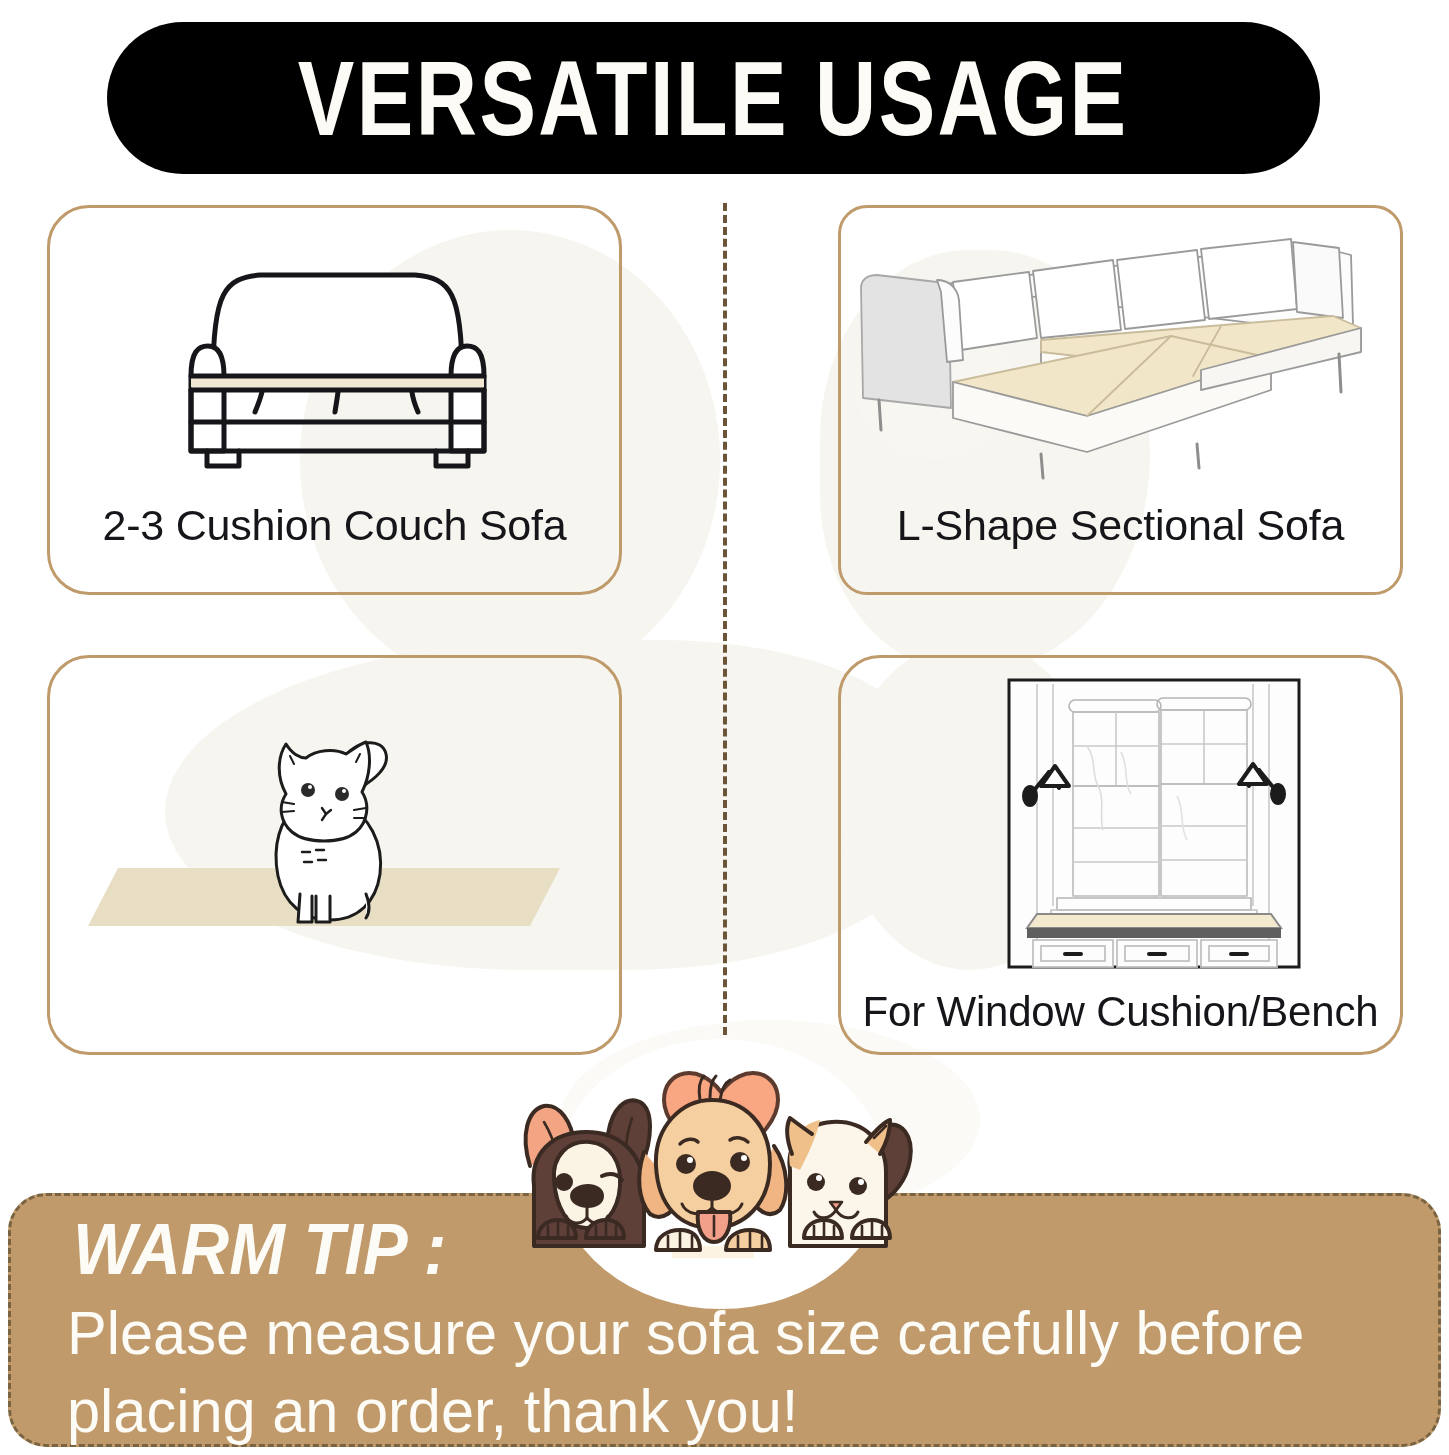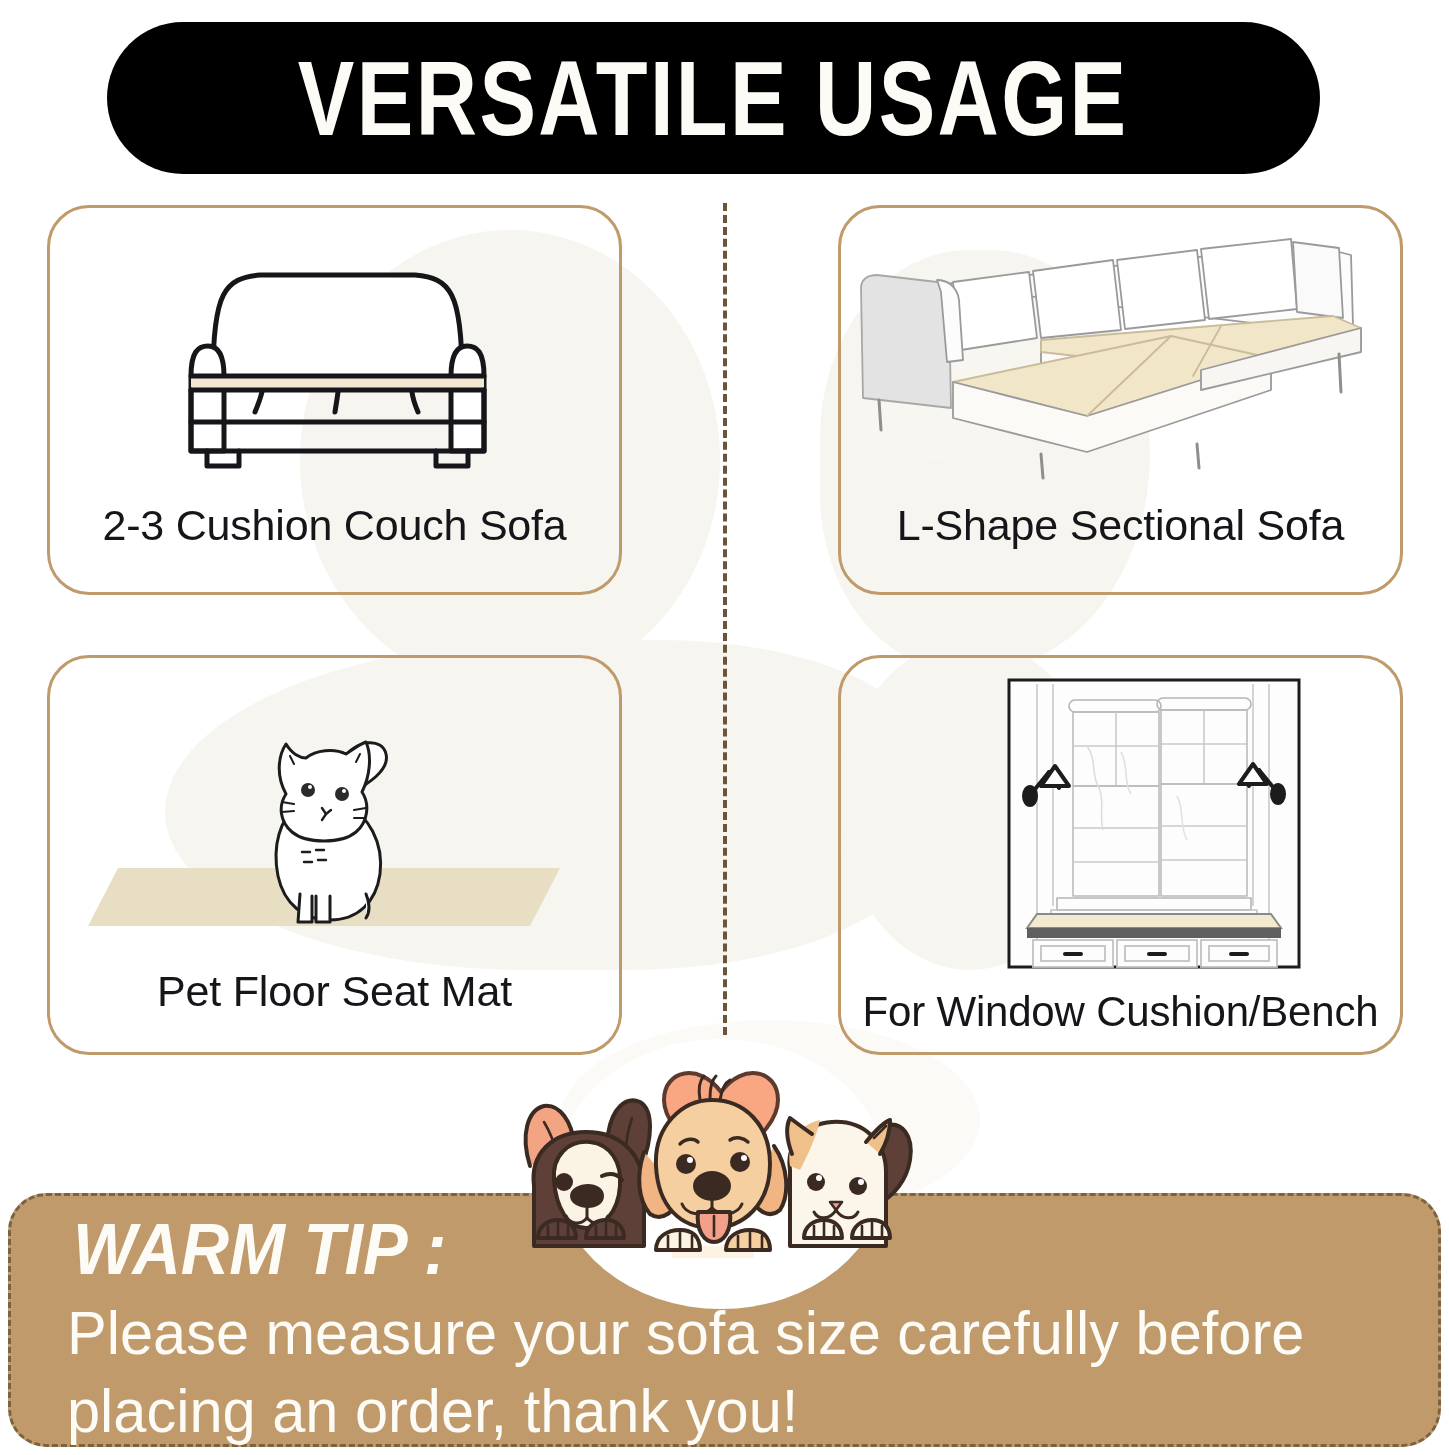--- a/index.html
+++ b/index.html
@@ -53,21 +53,21 @@
 
   
   .card {
     position: absolute;
     border: 3px solid #BF9A6B;
     border-radius: 42px;
     background: transparent;
     z-index: 2;
   }
   #card-couch  { left: 47px;  top: 205px;  width: 575px; height: 390px; padding-left: 24px; }
-  #card-lshape { left: 838px; top: 205px;  width: 565px; height: 390px; }
+  #card-lshape { left: 838px; top: 205px;  width: 565px; height: 390px; border-radius: 29px; }
   #card-pet    { left: 47px;  top: 655px;  width: 575px; height: 400px; }
   #card-window { left: 838px; top: 655px;  width: 565px; height: 400px; }
 
   .card-art { position: absolute; left: 0; right: 0; }
   .card-label {
     position: absolute; left: 0; right: 0;
     text-align: center;
     color: #16161A;
     font-size: 43px;
     font-weight: 400;
@@ -248,21 +248,20 @@
           <path d="M240 58 L244 66" stroke-width="2"></path>
           <path d="M310 56 L306 64" stroke-width="2"></path>
 
           <path d="M252 154 L260 154" stroke-width="2.4"></path>
           <path d="M266 152 L274 152" stroke-width="2.4"></path>
           <path d="M254 164 L262 164" stroke-width="2.4"></path>
           <path d="M268 162 L276 162" stroke-width="2.4"></path>
         </g>
       </svg>
     </div>
-    <div class="card-label">Pet Floor Seat Mat</div>
   </div>
 
   <div class="card" id="card-window">
     <div class="card-art">
       <svg viewBox="0 0 565 295" width="565" height="295">
 
         <rect x="168" y="4" width="290" height="287" fill="#FDFDFD" stroke="#1C1C1C" stroke-width="3"></rect>
         <g fill="none" stroke="#C9C9C9" stroke-width="1.6" stroke-linejoin="round">
 
           <path d="M196 8 L196 288"></path>

